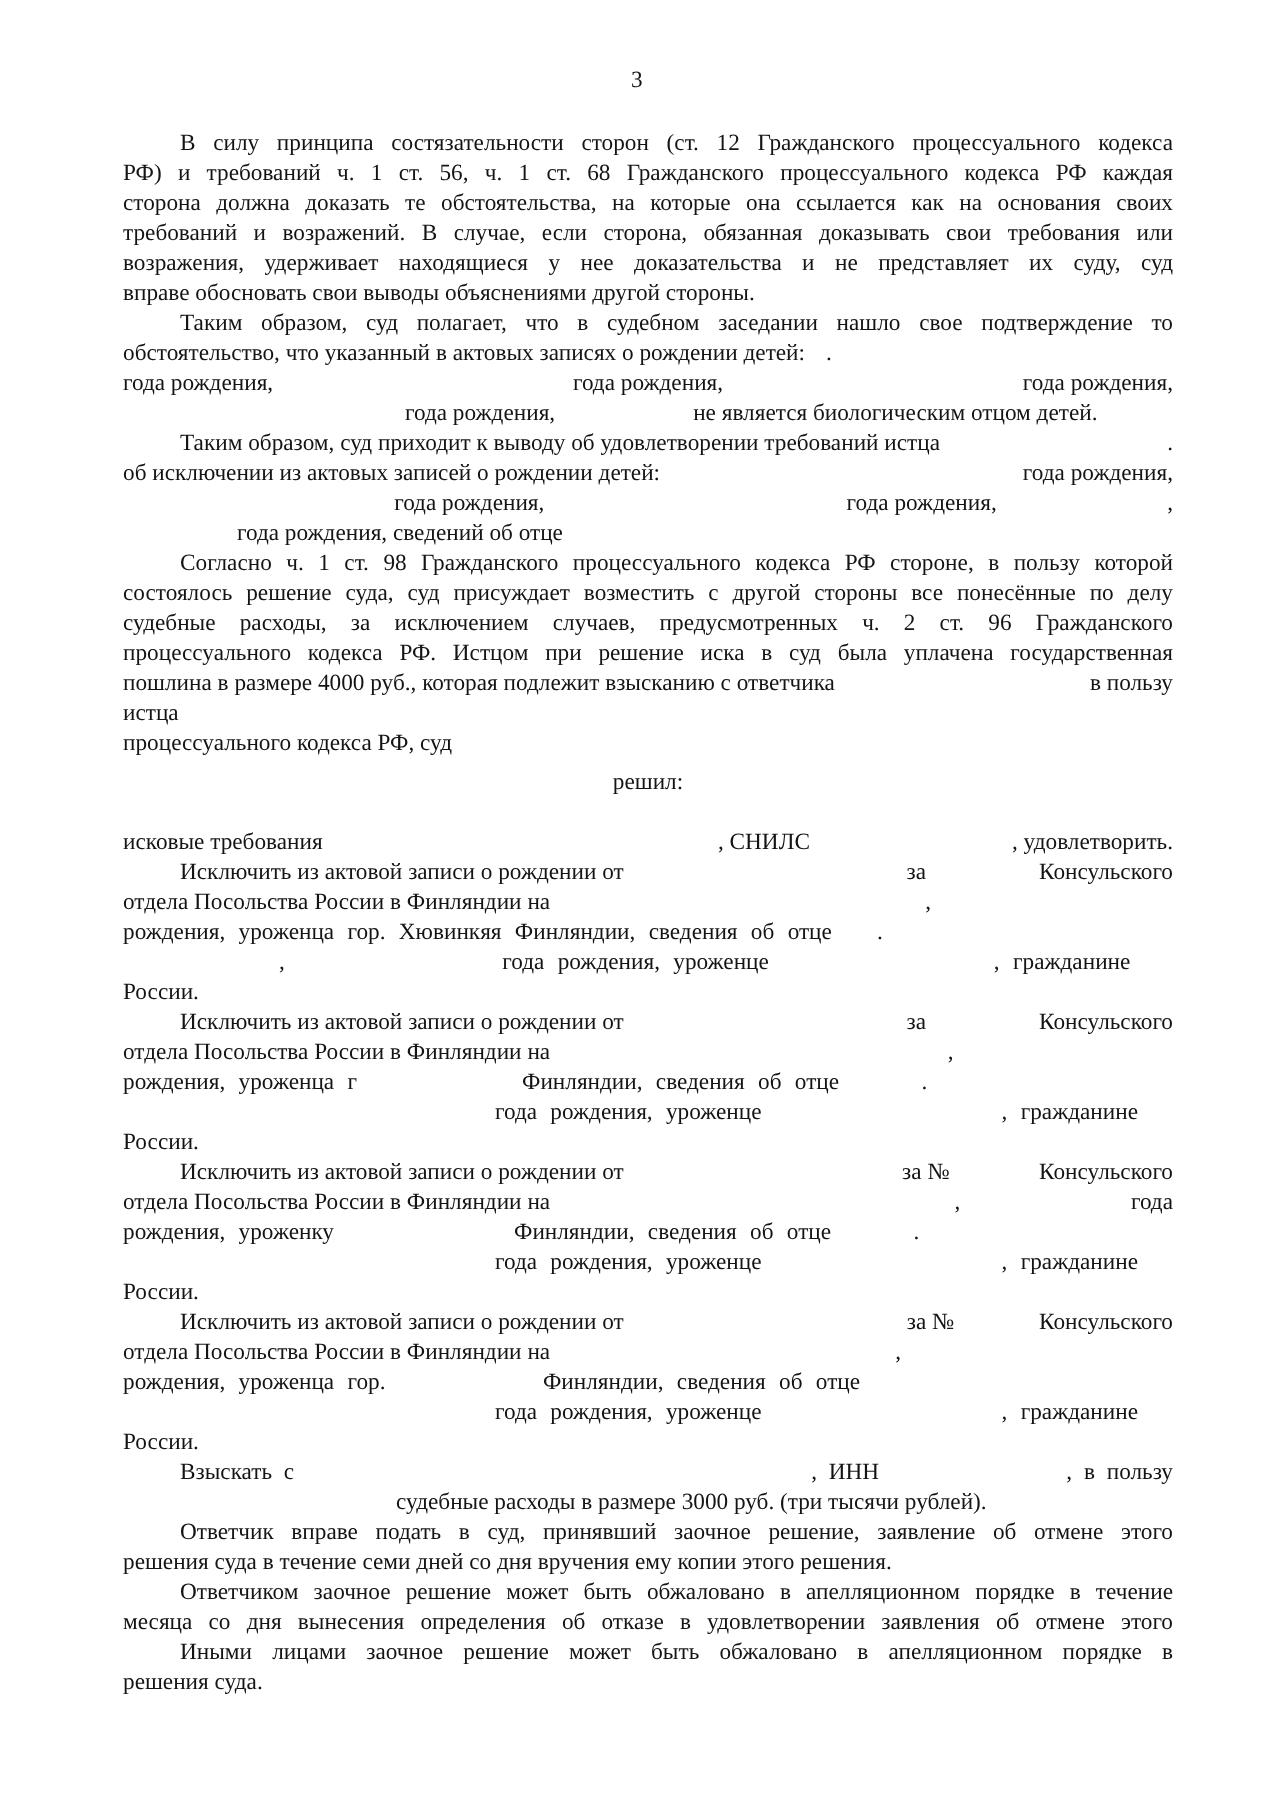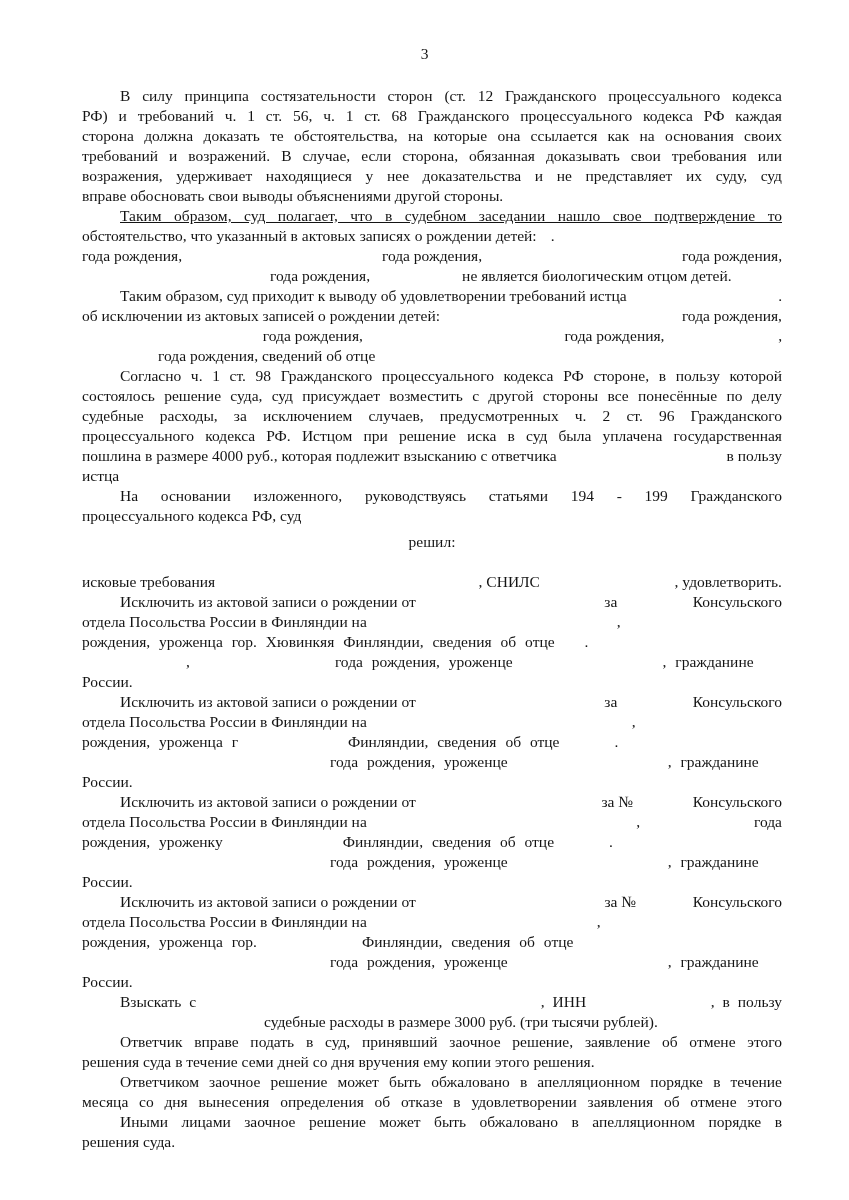--- a/index.html
+++ b/index.html
@@ -30,21 +30,21 @@
 
 <div class="page">
   <div class="pageno">3</div>
   <div class="content">
       <div class="line jst" style="text-indent: 38px;"><span class="seg">В силу принципа состязательности сторон (ст. 12 Гражданского процессуального кодекса</span></div>
       <div class="line jst"><span class="seg">РФ) и требований ч. 1 ст. 56, ч. 1 ст. 68 Гражданского процессуального кодекса РФ каждая</span></div>
       <div class="line jst"><span class="seg">сторона должна доказать те обстоятельства, на которые она ссылается как на основания своих</span></div>
       <div class="line jst"><span class="seg">требований и возражений. В случае, если сторона, обязанная доказывать свои требования или</span></div>
       <div class="line jst"><span class="seg">возражения, удерживает находящиеся у нее доказательства и не представляет их суду, суд</span></div>
       <div class="line lft"><span class="seg">вправе обосновать свои выводы объяснениями другой стороны.</span></div>
-      <div class="line jst" style="text-indent: 38px; text-decoration: underline;"><span class="seg">Таким образом, суд полагает, что в судебном заседании нашло свое подтверждение то</span></div>
+      <div class="line jst" style="text-indent: 38px;"><span class="seg">Таким образом, суд полагает, что в судебном заседании нашло свое подтверждение то</span></div>
       <div class="line lft"><span class="seg">обстоятельство, что указанный в актовых записях о рождении детей:</span><span class="gap" style="width: 14px;"></span><span class="seg">.</span></div>
       <div class="line flx">
         <span class="seg">года рождения,</span>
         <span class="gap" style="flex: 180 1 180px;"></span>
         <span class="seg">года рождения,</span>
         <span class="gap" style="flex: 180 1 180px;"></span>
         <span class="seg">года рождения,</span>
       </div>
       <div class="line lft"><span class="gap" style="width: 188px;"></span><span class="seg">года рождения,</span><span class="gap" style="width: 92px;"></span><span class="seg">не является биологическим отцом детей.</span></div>
       <div class="line flx">
@@ -70,21 +70,20 @@
       <div class="line jst" style="text-indent: 38px;"><span class="seg">Согласно ч. 1 ст. 98 Гражданского процессуального кодекса РФ стороне, в пользу которой</span></div>
       <div class="line jst"><span class="seg">состоялось решение суда, суд присуждает возместить с другой стороны все понесённые по делу</span></div>
       <div class="line jst"><span class="seg">судебные расходы, за исключением случаев, предусмотренных ч. 2 ст. 96 Гражданского</span></div>
       <div class="line jst"><span class="seg">процессуального кодекса РФ. Истцом при решение иска в суд была уплачена государственная</span></div>
       <div class="line flx">
         <span class="seg">пошлина в размере 4000 руб., которая подлежит взысканию с ответчика</span>
         <span class="gap" style="flex: 105 1 105px;"></span>
         <span class="seg">в пользу</span>
       </div>
       <div class="line lft"><span class="seg">истца</span></div>
-      <div class="line jst" style="text-indent: 38px;"><span class="seg">На основании изложенного, руководствуясь статьями 194 - 199 Гражданского</span></div>
       <div class="line lft"><span class="seg">процессуального кодекса РФ, суд</span></div>
       <div class="line ctr" style="margin-top: 6px;"><span class="seg">решил:</span></div>
       <div class="line blk"></div>
       <div class="line flx">
         <span class="seg">исковые требования</span>
         <span class="gap" style="flex: 225 1 225px;"></span>
         <span class="seg">, СНИЛС</span>
         <span class="gap" style="flex: 115 1 115px;"></span>
         <span class="seg">, удовлетворить.</span>
       </div>

